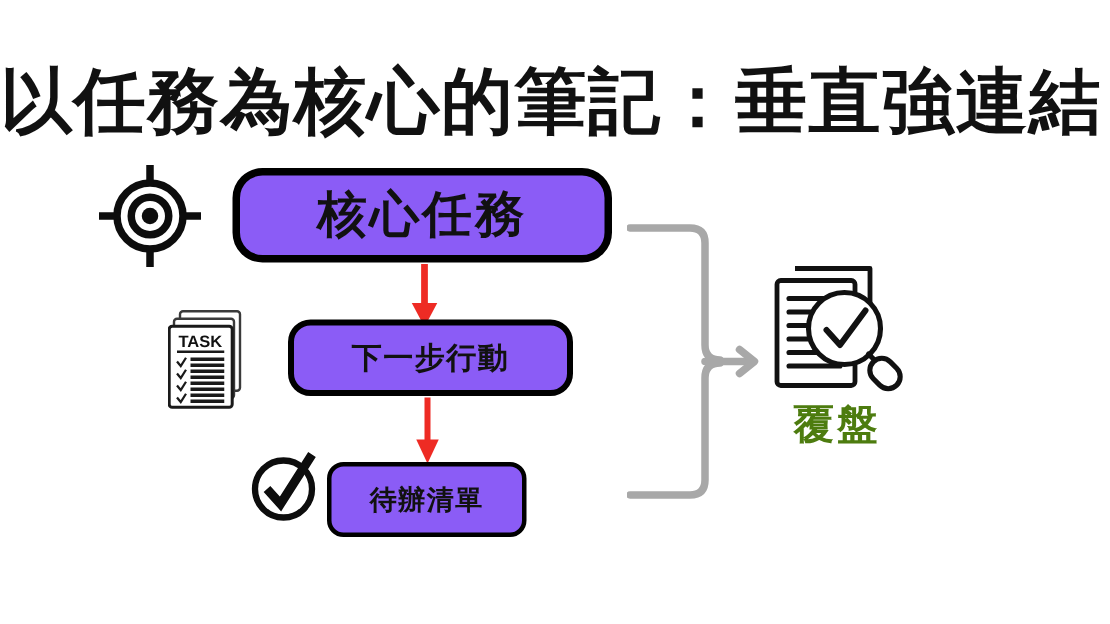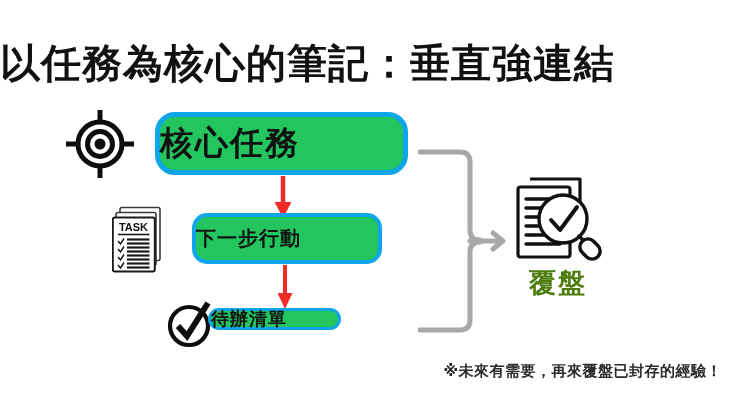--- a/index.html
+++ b/index.html
@@ -18,35 +18,36 @@
     overflow: hidden;
   }
 
   
   #title {
     position: absolute;
     left: 0;
     top: 36px;
     width: 588px;
     text-align: center;
-    font-size: 40px;
+    font-size: 48px;
     font-weight: 700;
     letter-spacing: 1px;
     color: #111111;
     white-space: nowrap;
   }
 
   
   .node-box {
     position: absolute;
     box-sizing: border-box;
-    background: #22c55e;
-    border: 5px solid #0ea5e9;
+    background: #8b5cf6;
+    border: 5px solid #000000;
     display: flex;
     align-items: center;
+    justify-content: center;
     color: #111111;
     font-weight: 700;
     white-space: nowrap;
   }
   #box-core {
     left: 155px;
     top: 112px;
     width: 253px;
     height: 63px;
     border-radius: 20px;
@@ -57,24 +58,24 @@
     left: 192px;
     top: 213px;
     width: 190px;
     height: 51px;
     border-radius: 15px;
     border-width: 4px;
     font-size: 20px;
     letter-spacing: 1px;
   }
   #box-todo {
-    left: 208px;
+    left: 218px;
     top: 308px;
     width: 133px;
-    height: 22px;
+    height: 50px;
     border-radius: 11px;
     border-width: 3px;
     font-size: 18px;
     letter-spacing: 1px;
   }
 
   
   .icon-wrap {
     position: absolute;
     line-height: 0;
@@ -230,15 +231,14 @@
 
       <circle cx="55" cy="43" r="24" fill="#ffffff" stroke="#111111" stroke-width="3.4"></circle>
       <polyline points="43,44 52,54 69,31" fill="none" stroke="#111111" stroke-width="4" stroke-linecap="round" stroke-linejoin="round"></polyline>
       <line x1="71" y1="60" x2="79" y2="68" stroke="#111111" stroke-width="3.4" stroke-linecap="round"></line>
       <rect x="74" y="62" width="16" height="22" rx="8" transform="rotate(-45 82 73)" fill="#ffffff" stroke="#111111" stroke-width="3.4"></rect>
     </svg>
   </div>
 
   <div id="label-review">覆盤</div>
 
-  <div id="footnote">※未來有需要，再來覆盤已封存的經驗！</div>
 
 </div>
 
 </body></html>

